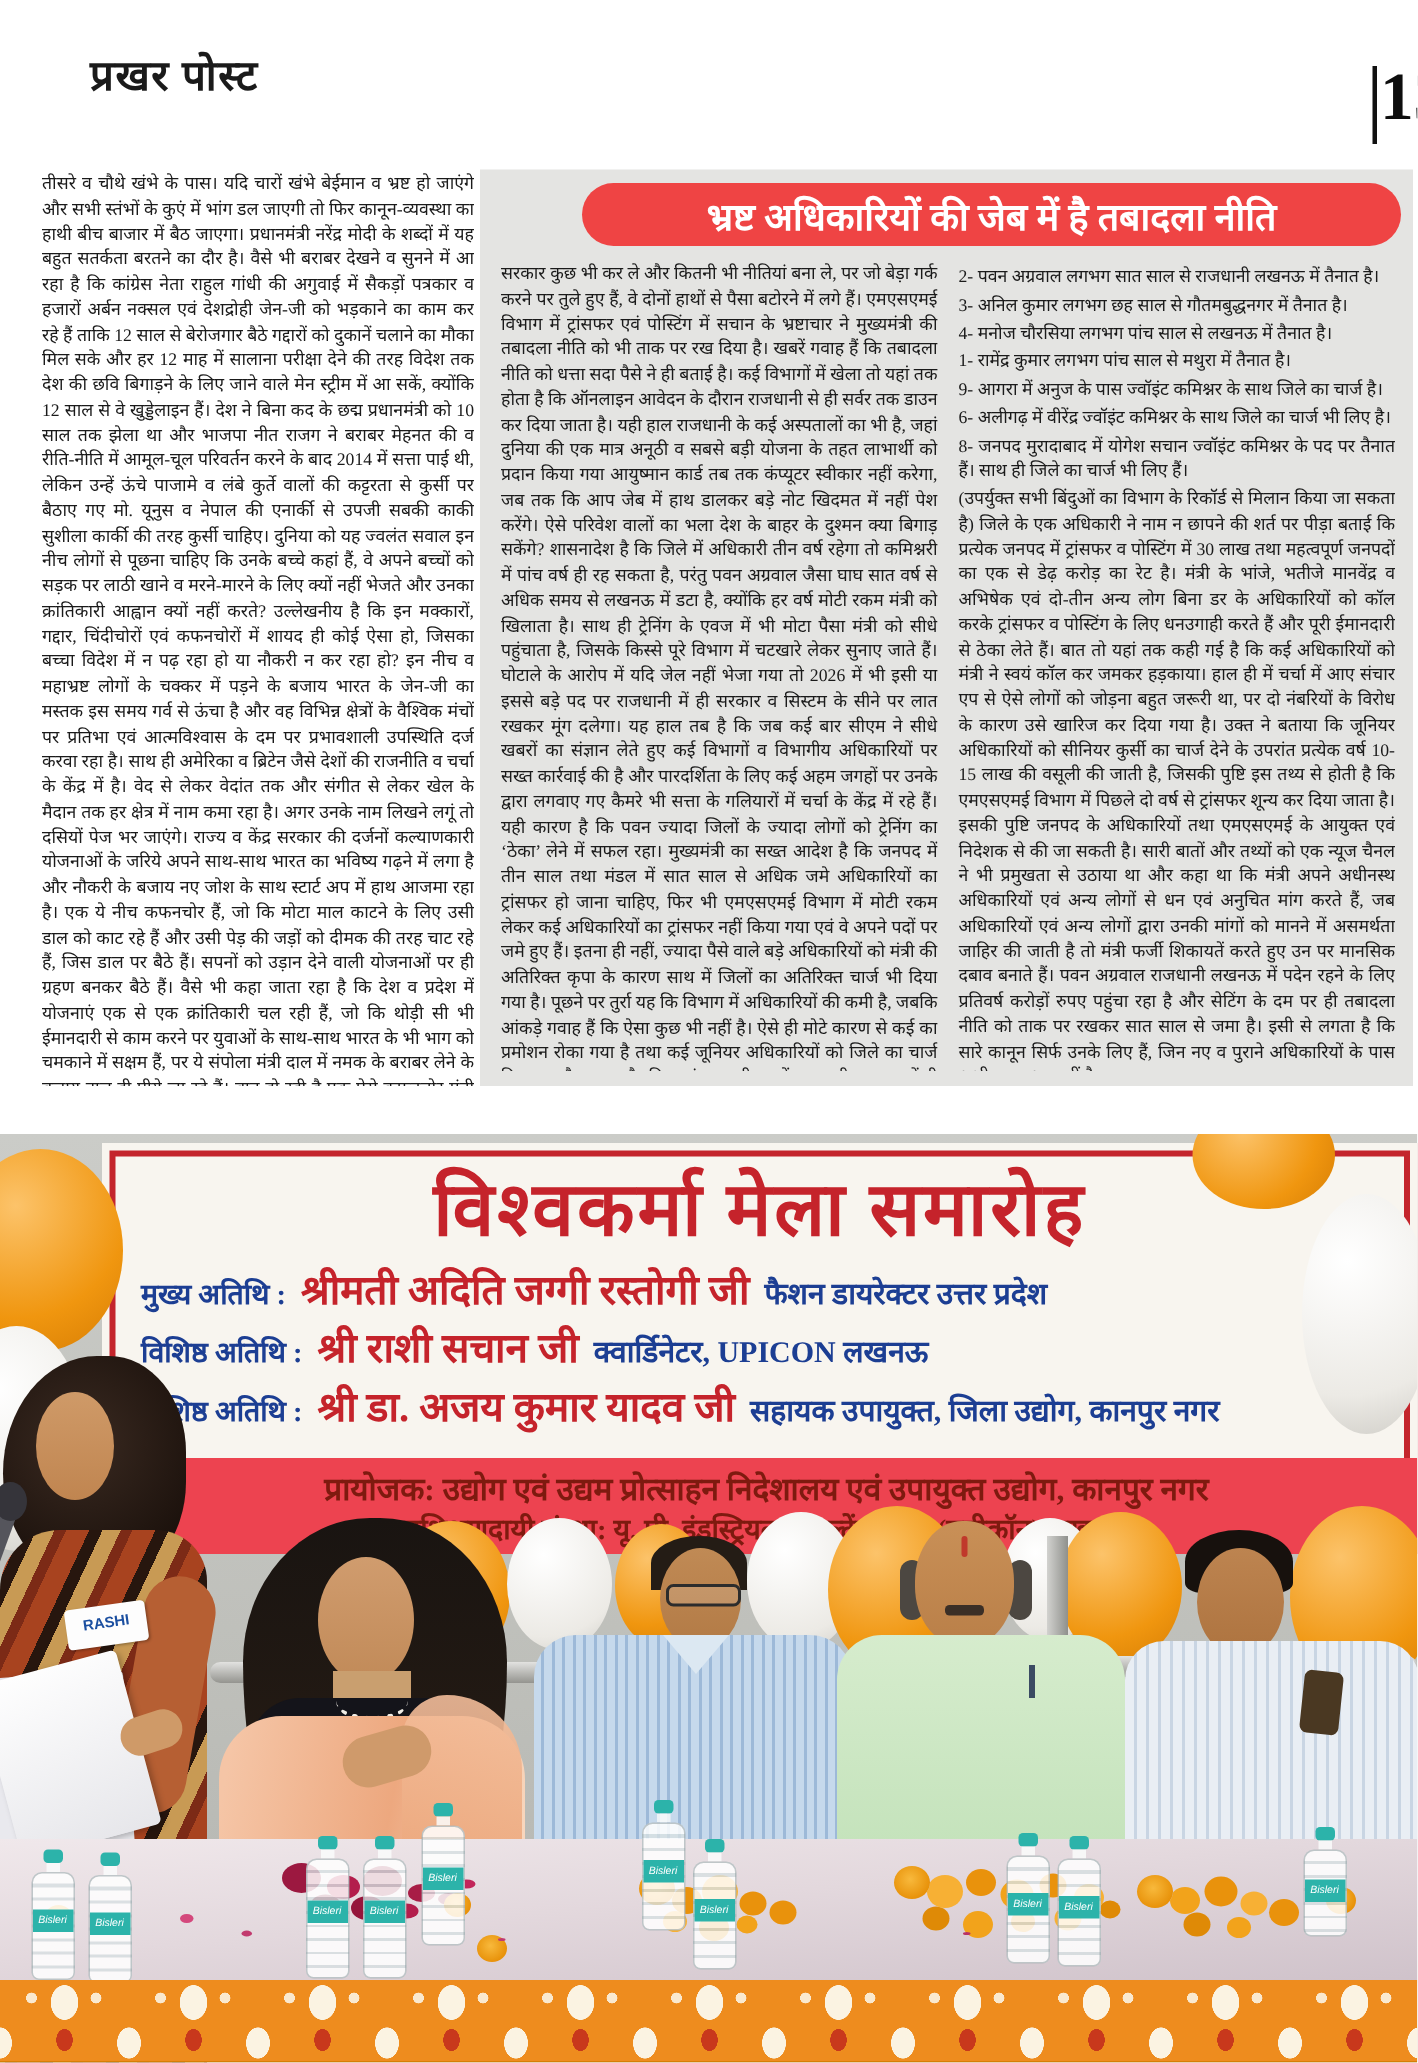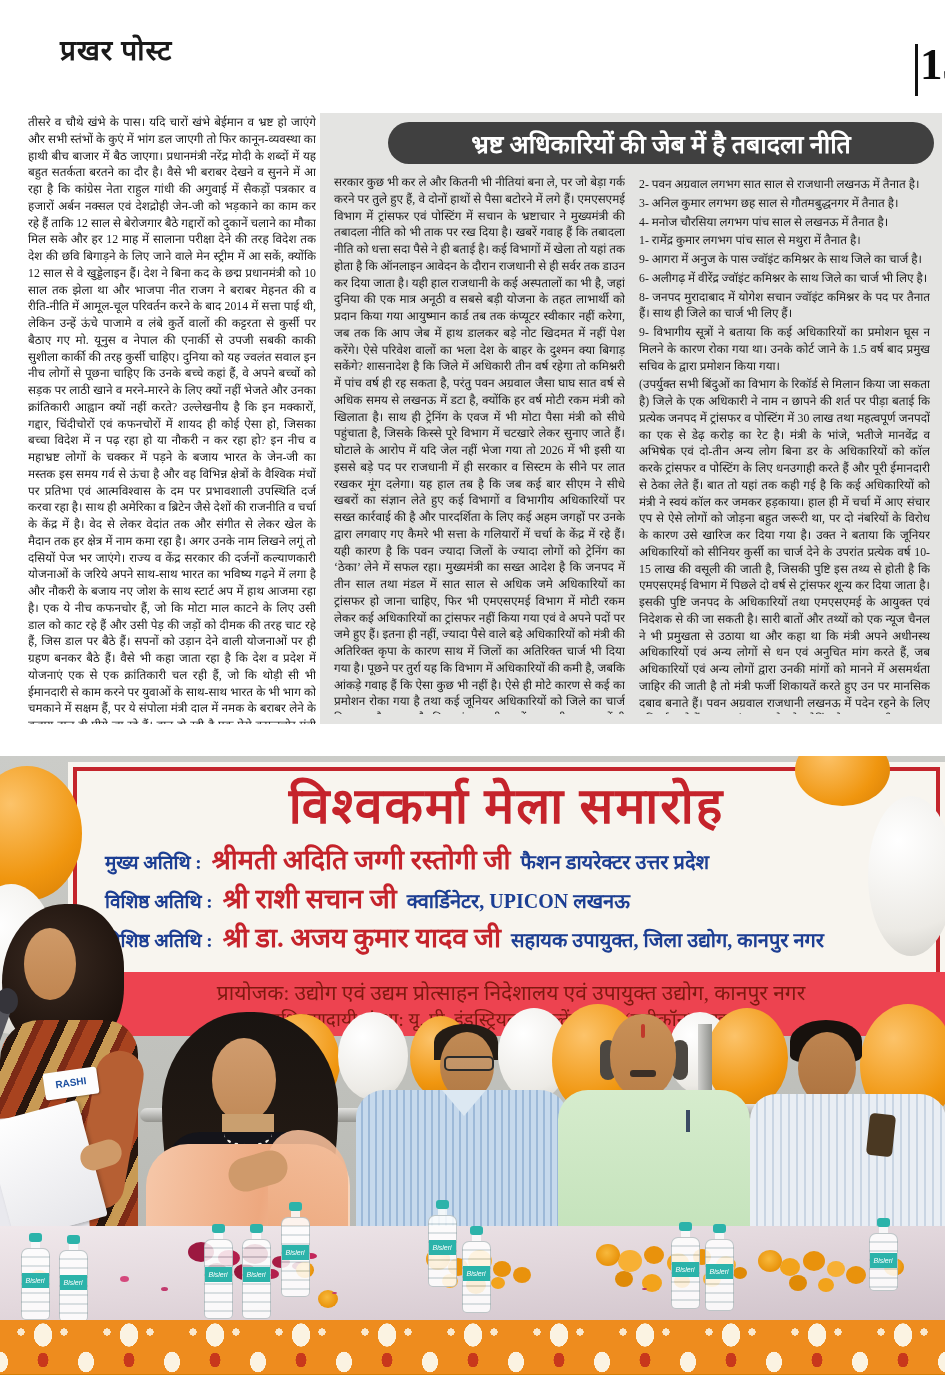--- a/index.html
+++ b/index.html
@@ -13,37 +13,37 @@
   .section-badge{position:absolute;left:473px;top:54px;transform:translateX(-50%);
         background:#0d0d0d;color:#fff;font-size:23px;font-weight:bold;padding:4px 28px;border-radius:22px;
         box-shadow:0 0 0 4px #ffffff, 0 0 0 5px #d9d9d7;white-space:nowrap;z-index:3;}
   .page-number-rule{position:absolute;left:915px;top:44px;width:3px;height:52px;background:#111;}
   .page-number{position:absolute;left:920px;top:38px;font-size:45px;font-weight:bold;color:#0d0d0d;}
   
   .article{position:absolute;left:28px;top:108px;width:890px;height:618px;}
   .col1{position:absolute;left:0;top:6px;width:288px;height:610px;overflow:hidden;
         font-size:11.8px;line-height:1.42;text-align:justify;}
   .gray-panel{position:absolute;left:292px;top:5px;width:622px;height:611px;background:#e4e4e2;overflow:hidden;}
-  .headline{margin:9px 8px 10px 68px;background:#404040;color:#ffffff;font-size:25px;font-weight:bold;
+  .headline{margin:9px 8px 10px 68px;background:#ef4444;color:#ffffff;font-size:25px;font-weight:bold;
         text-align:center;border-radius:22px;padding:4px 6px;}
   .panel-cols{display:flex;gap:14px;padding:0 12px 0 14px;}
   .pcol{width:50%;font-size:11.8px;line-height:1.42;text-align:justify;height:540px;overflow:hidden;}
   .pcol .item{margin-top:2px;}
   
   .photo{position:absolute;left:0;top:756px;width:945px;height:647px;overflow:hidden;
          background:linear-gradient(#cbccc8 0%,#bebfba 55%,#b2b3ae 100%);}
   .banner{position:absolute;left:68px;top:6px;width:877px;height:274px;background:#f8f5ef;
          box-shadow:inset 0 0 0 5px #f8f5ef, inset 0 0 0 9px #c4252c;}
   .banner-title{margin-top:8px;text-align:center;font-size:50px;font-weight:bold;color:#c5232b;letter-spacing:2px;white-space:nowrap;}
   .guest-line{padding-left:26px;white-space:nowrap;margin-top:2px;}
-  .g-label{color:#1c3e93;font-weight:bold;font-size:19px;margin-left:11px;}
+  .g-label{color:#1c3e93;font-weight:bold;font-size:19px;}
   .g-name{color:#c5232b;font-weight:bold;font-size:27px;padding:0 6px;}
   .g-desc{color:#1c3e93;font-weight:bold;font-size:20px;}
   .sponsor-band{position:absolute;left:9px;right:0;bottom:0;height:64px;background:#ed4350;
-         color:#7e1a0f;font-weight:normal;text-align:center;}
+         color:#7e1a0f;font-weight:bold;text-align:center;}
   .sponsor-l1{font-size:21px;margin-top:6px;white-space:nowrap;}
   .sponsor-l2{font-size:19px;white-space:nowrap;}
   .balloon{position:absolute;border-radius:50%;}
   .b-orange{background:radial-gradient(circle at 35% 28%, #fcc36a, #f0960f 62%, #d67d04);}
   .b-white{background:radial-gradient(circle at 35% 28%, #ffffff, #eceae5 70%, #cfcdc7);}
   .pole{position:absolute;left:698px;top:268px;width:14px;height:215px;background:linear-gradient(90deg,#d2d2cf,#8f908c);}
   .rail{position:absolute;height:14px;border-radius:7px;background:linear-gradient(#e2e2e0,#94948f);}
   .person{position:absolute;}
   .abs{position:absolute;}
   
@@ -143,21 +143,20 @@
           
         </div>
         <div class="pcol">
           <div class="item">2- पवन अग्रवाल लगभग सात साल से राजधानी लखनऊ में तैनात है।</div>
           <div class="item">3- अनिल कुमार लगभग छह साल से गौतमबुद्धनगर में तैनात है।</div>
           <div class="item">4- मनोज चौरसिया लगभग पांच साल से लखनऊ में तैनात है।</div>
           <div class="item">1- रामेंद्र कुमार लगभग पांच साल से मथुरा में तैनात है।</div>
           <div class="item">9- आगरा में अनुज के पास ज्वॉइंट कमिश्नर के साथ जिले का चार्ज है।</div>
           <div class="item">6- अलीगढ़ में वीरेंद्र ज्वॉइंट कमिश्नर के साथ जिले का चार्ज भी लिए है।</div>
           <div class="item">8- जनपद मुरादाबाद में योगेश सचान ज्वॉइंट कमिश्नर के पद पर तैनात हैं। साथ ही जिले का चार्ज भी लिए हैं।</div>
-          <div class="item">9- विभागीय सूत्रों ने बताया कि कई अधिकारियों का प्रमोशन घूस न मिलने के कारण रोका गया था। उनके कोर्ट जाने के 1.5 वर्ष बाद प्रमुख सचिव के द्वारा प्रमोशन किया गया।</div>
           <div class="item">(उपर्युक्त सभी बिंदुओं का विभाग के रिकॉर्ड से मिलान किया जा सकता है) जिले के एक अधिकारी ने नाम न छापने की शर्त पर पीड़ा बताई कि प्रत्येक जनपद में ट्रांसफर व पोस्टिंग में 30 लाख तथा महत्वपूर्ण जनपदों का एक से डेढ़ करोड़ का रेट है। मंत्री के भांजे, भतीजे मानवेंद्र व अभिषेक एवं दो-तीन अन्य लोग बिना डर के अधिकारियों को कॉल करके ट्रांसफर व पोस्टिंग के लिए धनउगाही करते हैं और पूरी ईमानदारी से ठेका लेते हैं। बात तो यहां तक कही गई है कि कई अधिकारियों को मंत्री ने स्वयं कॉल कर जमकर हड़काया। हाल ही में चर्चा में आए संचार एप से ऐसे लोगों को जोड़ना बहुत जरूरी था, पर दो नंबरियों के विरोध के कारण उसे खारिज कर दिया गया है। उक्त ने बताया कि जूनियर अधिकारियों को सीनियर कुर्सी का चार्ज देने के उपरांत प्रत्येक वर्ष 10-15 लाख की वसूली की जाती है, जिसकी पुष्टि इस तथ्य से होती है कि एमएसएमई विभाग में पिछले दो वर्ष से ट्रांसफर शून्य कर दिया जाता है। इसकी पुष्टि जनपद के अधिकारियों तथा एमएसएमई के आयुक्त एवं निदेशक से की जा सकती है। सारी बातों और तथ्यों को एक न्यूज चैनल ने भी प्रमुखता से उठाया था और कहा था कि मंत्री अपने अधीनस्थ अधिकारियों एवं अन्य लोगों से धन एवं अनुचित मांग करते हैं, जब अधिकारियों एवं अन्य लोगों द्वारा उनकी मांगों को मानने में असमर्थता जाहिर की जाती है तो मंत्री फर्जी शिकायतें करते हुए उन पर मानसिक दबाव बनाते हैं। पवन अग्रवाल राजधानी लखनऊ में पदेन रहने के लिए प्रतिवर्ष करोड़ों रुपए पहुंचा रहा है और सेटिंग के दम पर ही तबादला नीति को ताक पर रखकर सात साल से जमा है। इसी से लगता है कि सारे कानून सिर्फ उनके लिए हैं, जिन नए व पुराने अधिकारियों के पास अभी इतना धन नहीं है।</div>
         </div>
       </div>
     </div>
   </div>
 
   <div class="photo">
 
     <div class="banner">
       <div class="banner-title">विश्वकर्मा मेला समारोह</div>

